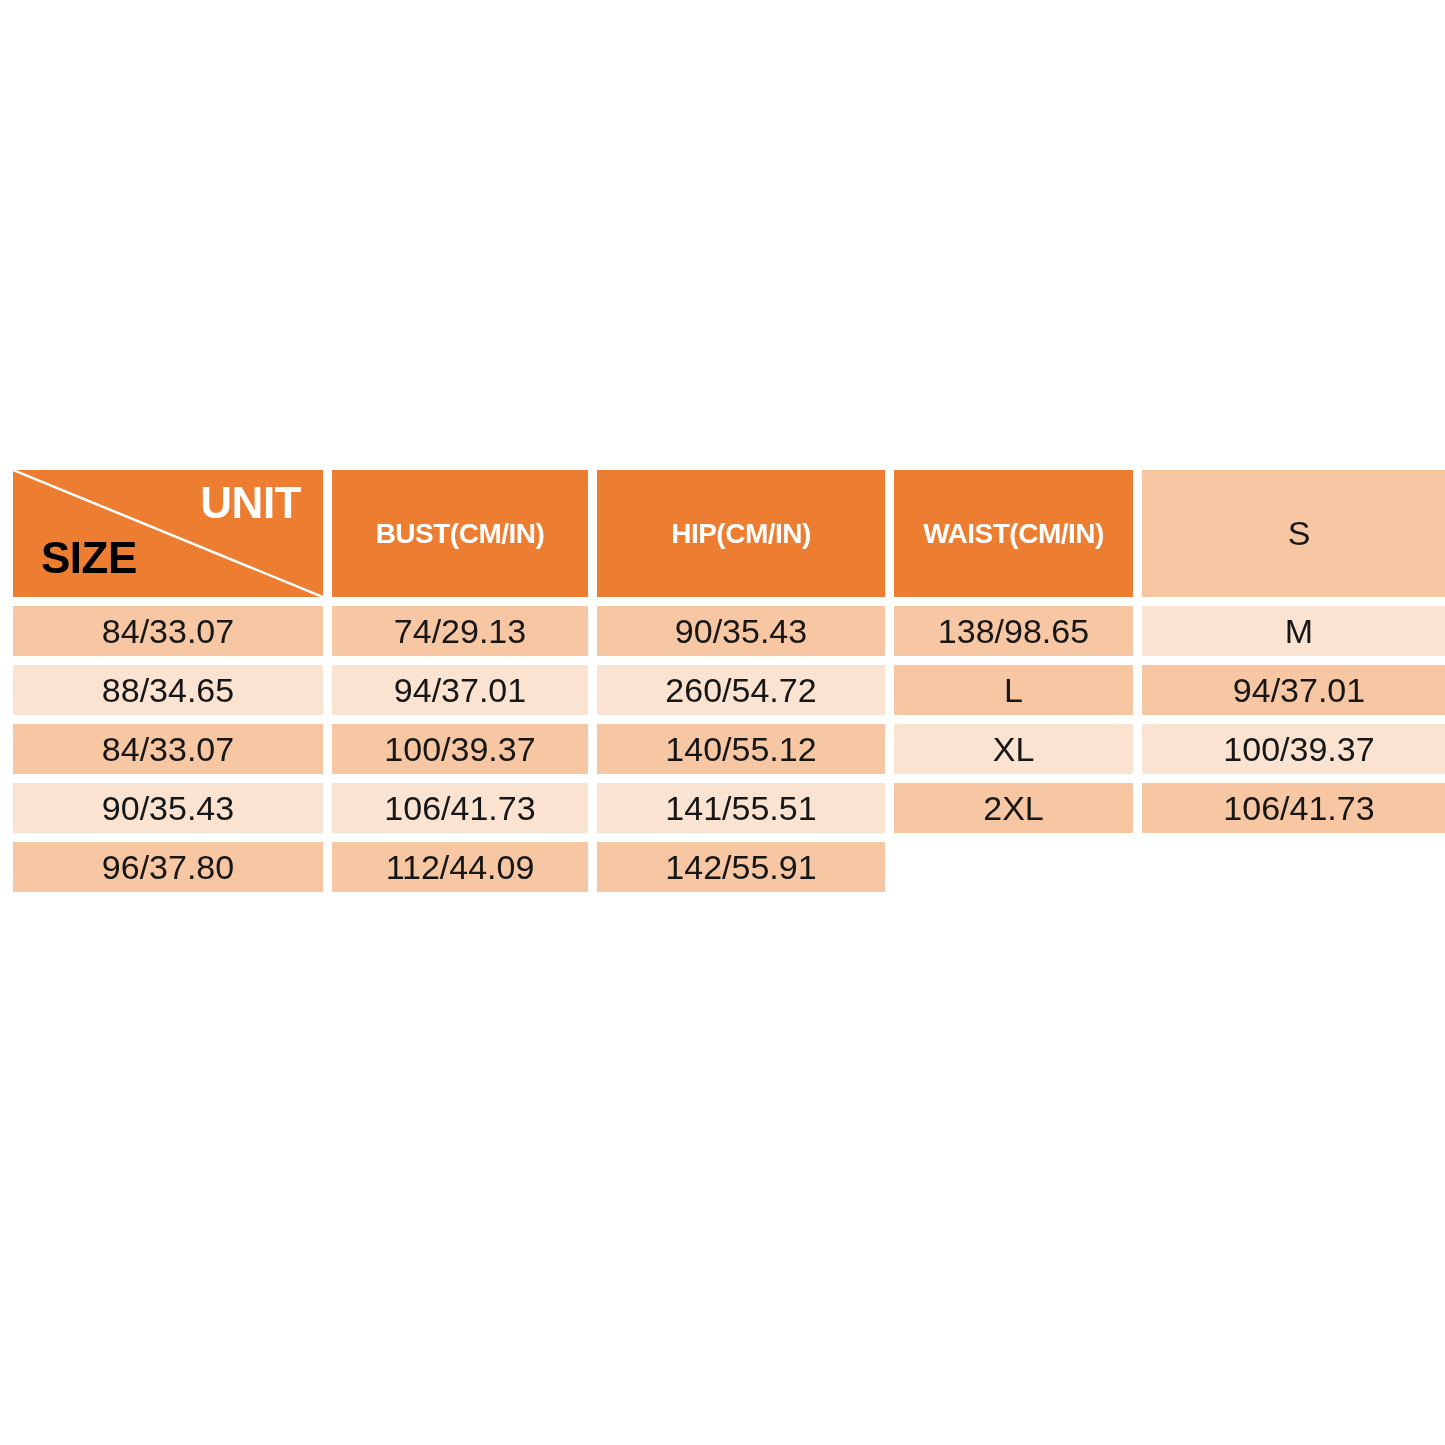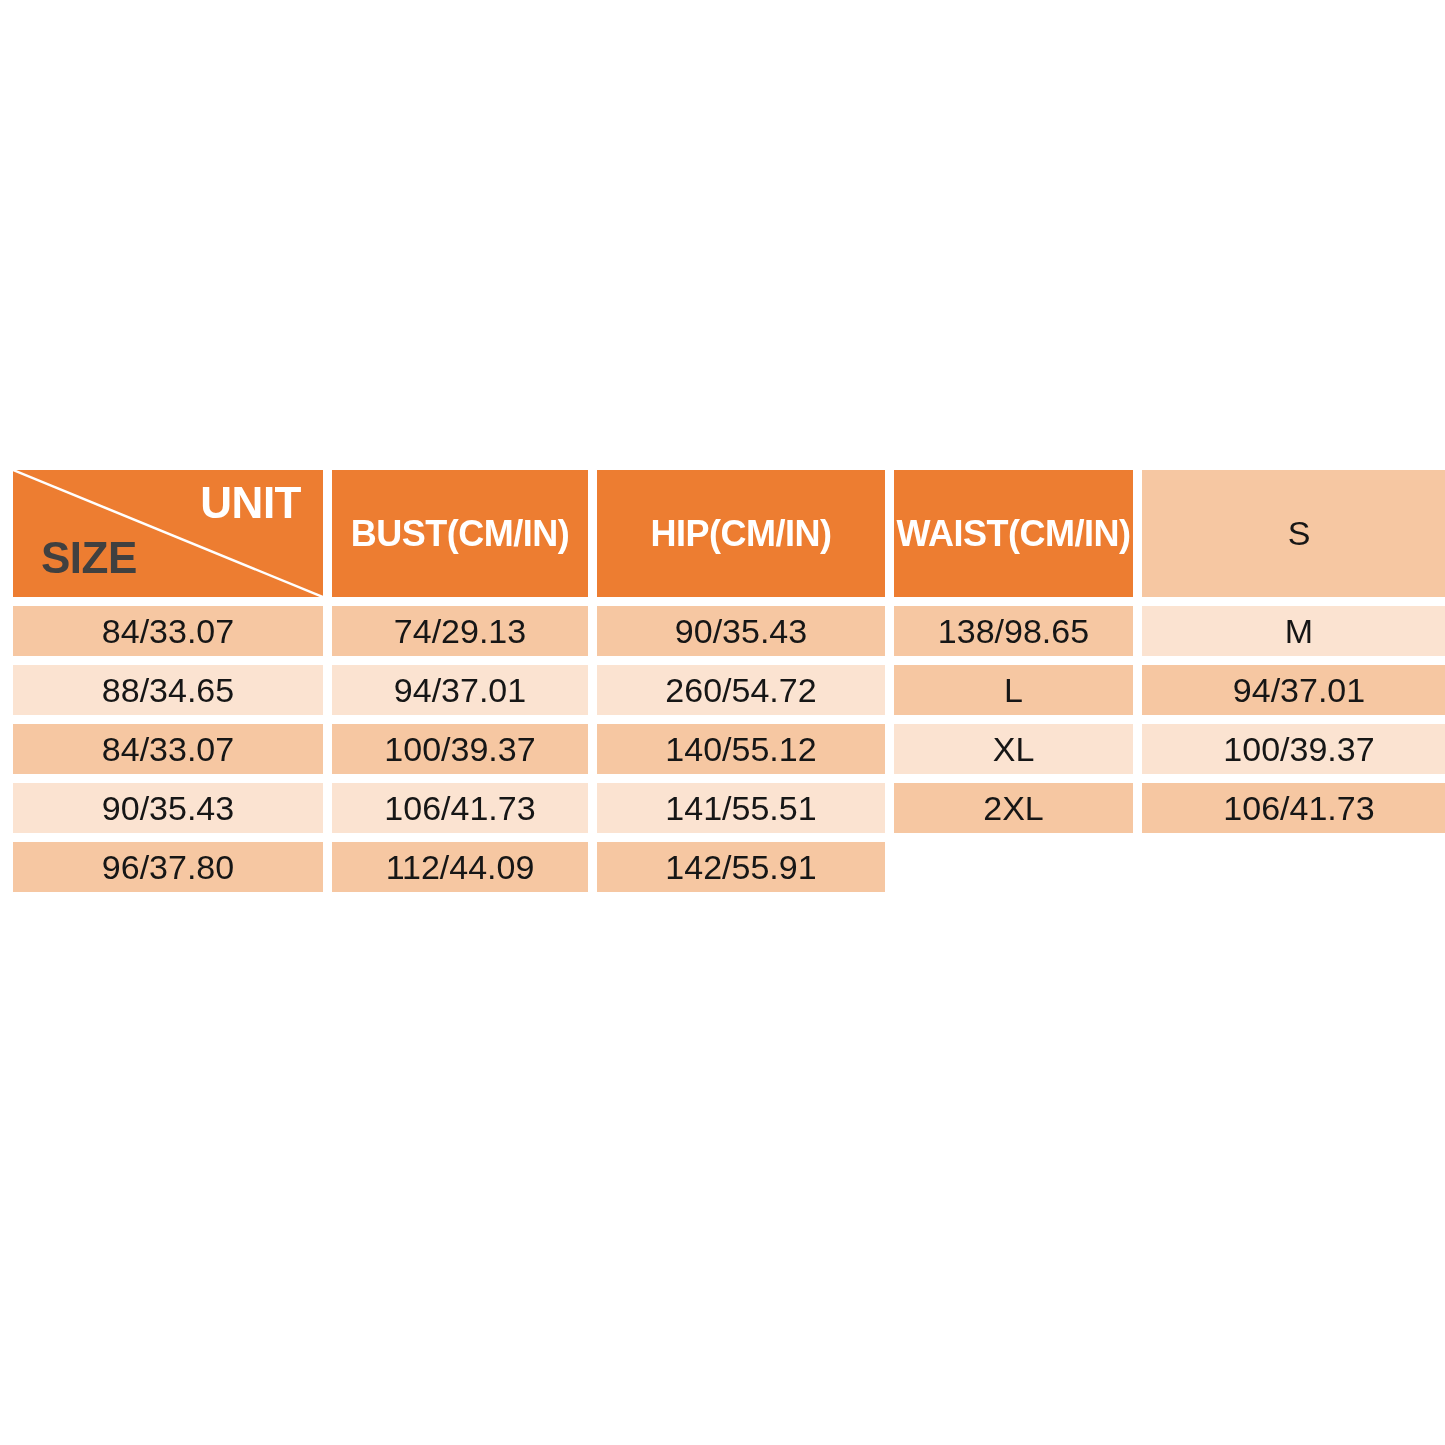--- a/index.html
+++ b/index.html
@@ -25,21 +25,21 @@
     grid-template-rows: 127px repeat(5, 50px);
     row-gap: 6px;
     column-gap: 3px;
     background: #ffffff;
     gap: 9px;
   }
   .th {
     background: #ED7D31;
     color: #ffffff;
     font-weight: bold;
-    font-size: 36px;
+    font-size: 28px;
     letter-spacing: -0.5px;
     display: flex;
     align-items: center;
     justify-content: center;
     white-space: nowrap;
   }
   .corner {
     background: #ED7D31;
     position: relative;
     overflow: hidden;
@@ -56,21 +56,21 @@
     right: 22px;
     color: #ffffff;
     font-weight: bold;
     font-size: 44px;
     letter-spacing: -0.5px;
   }
   .corner .size-label {
     position: absolute;
     bottom: 14px;
     left: 28px;
-    color: #404040;
+    color: #000000;
     font-weight: bold;
     font-size: 44px;
     letter-spacing: -0.5px;
   }
   .td {
     color: #161616;
     font-size: 34px;
     display: flex;
     align-items: center;
     justify-content: center;

